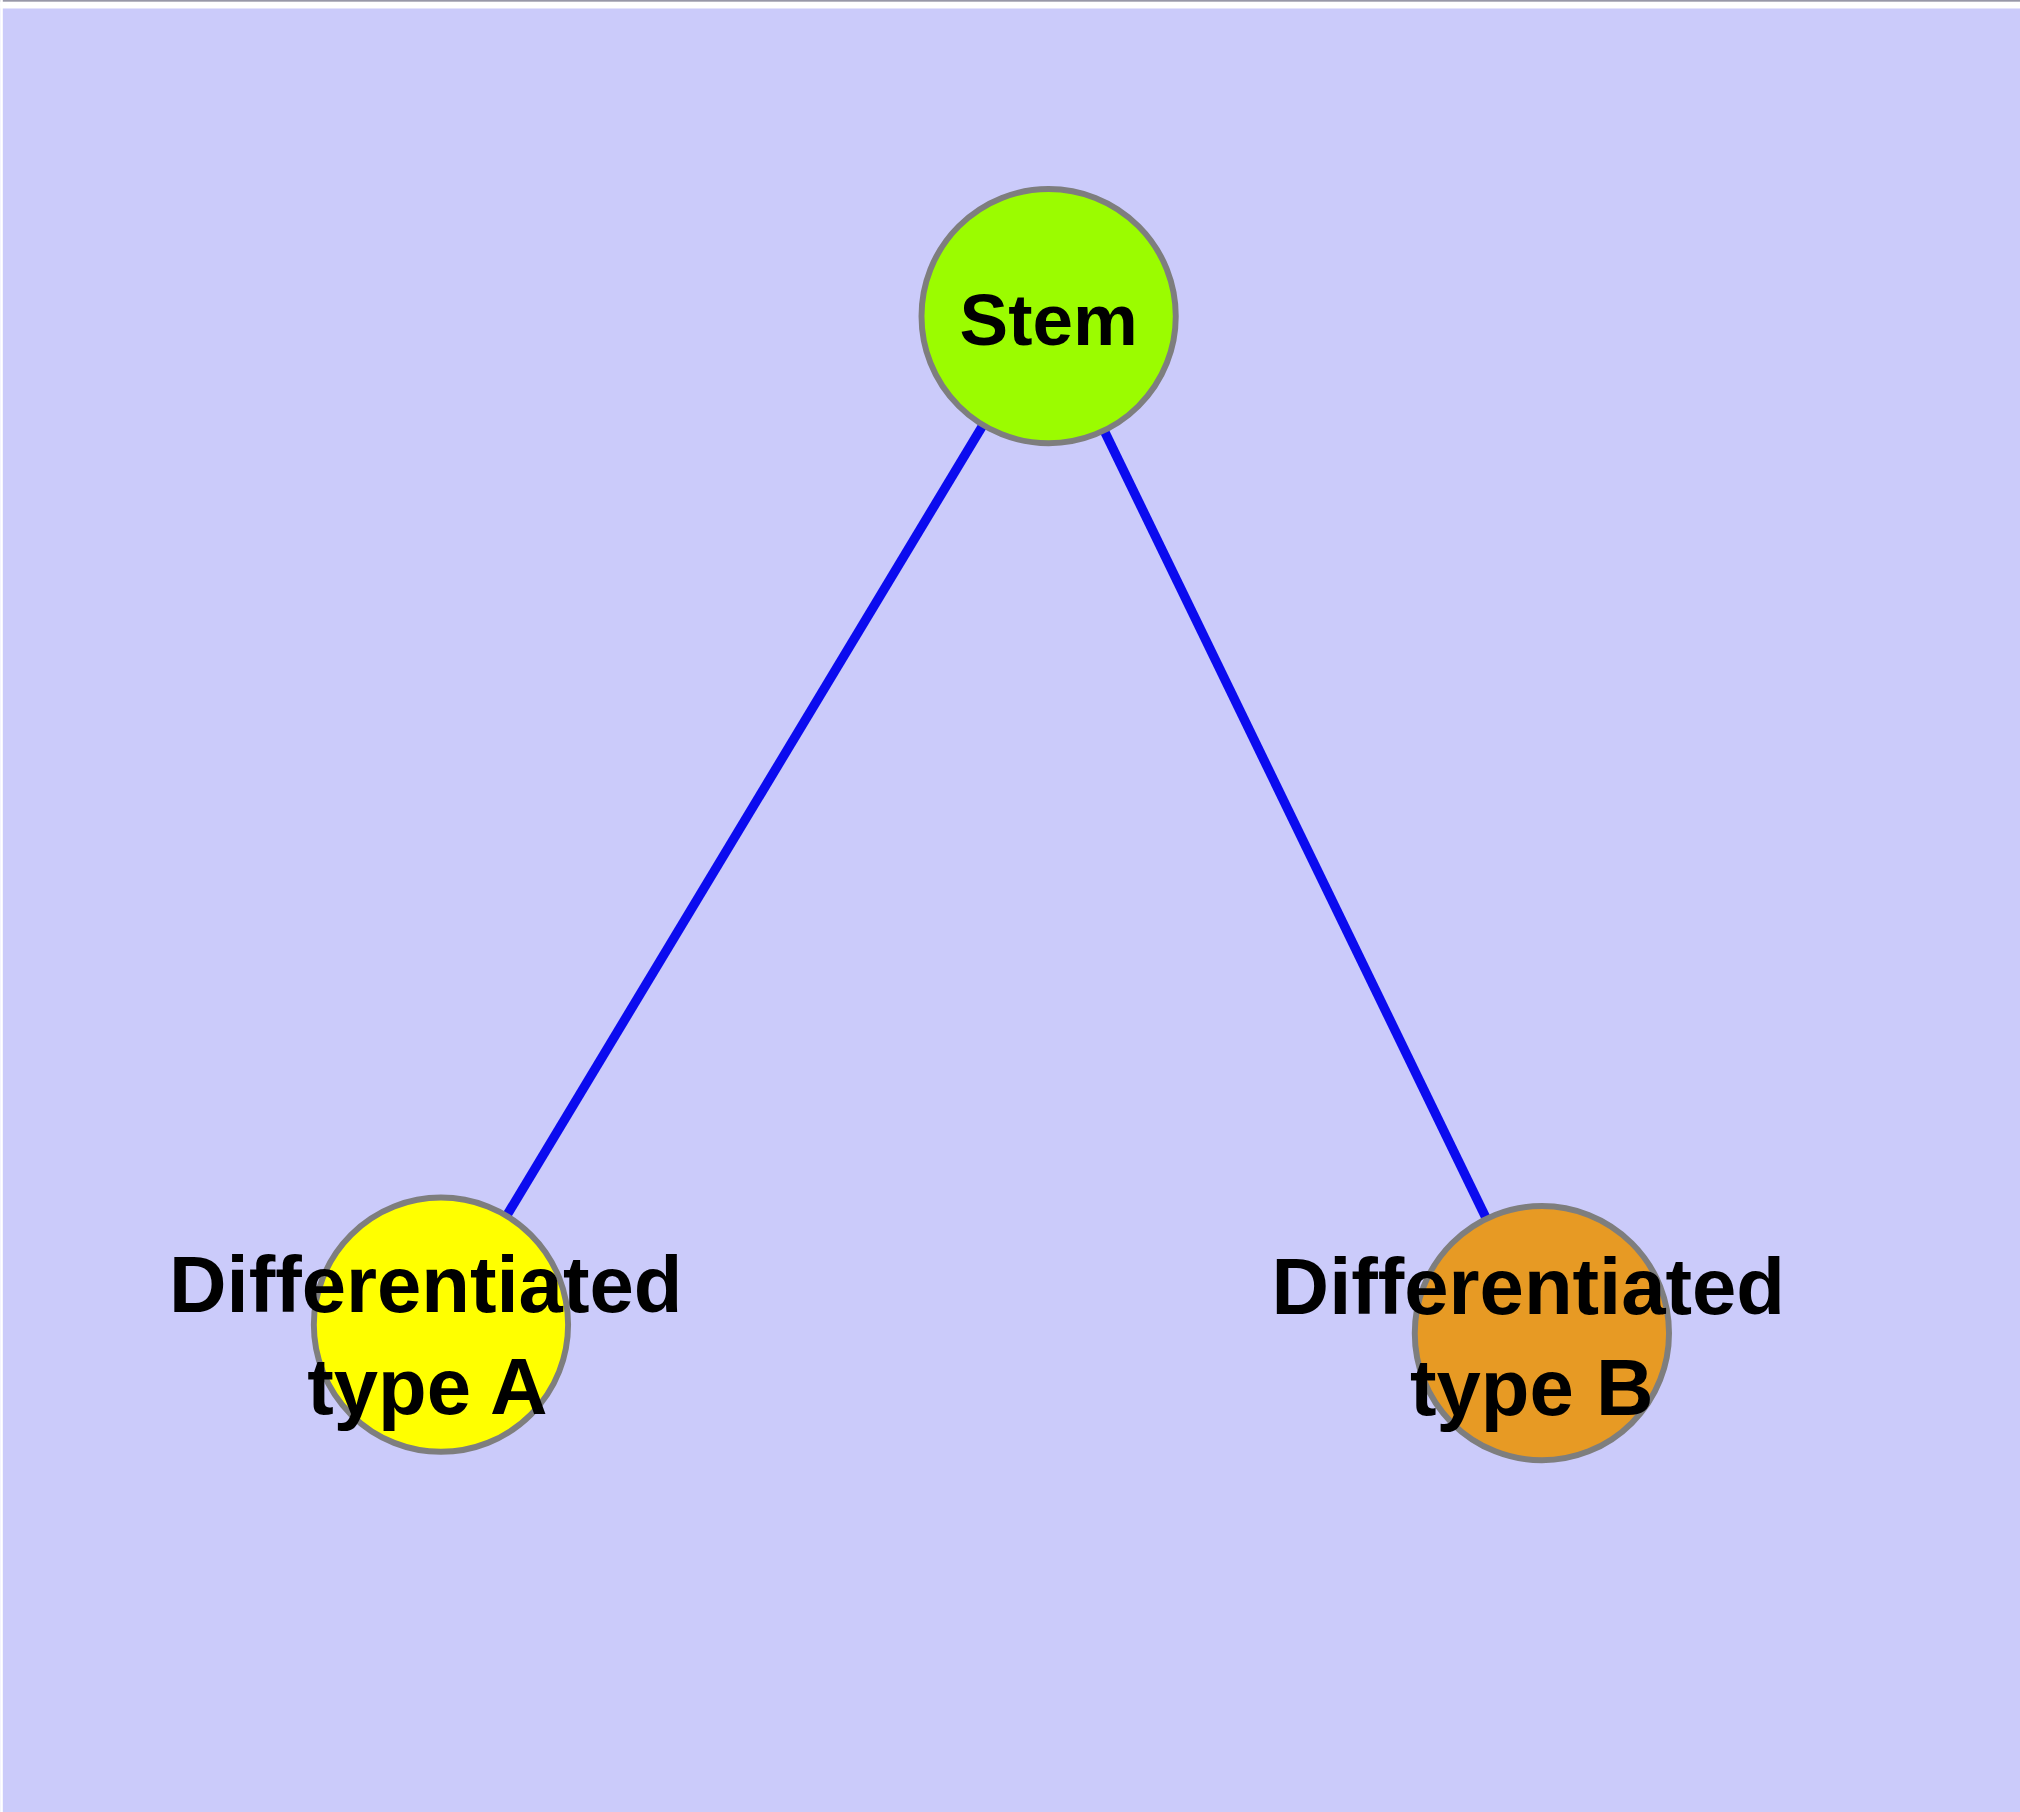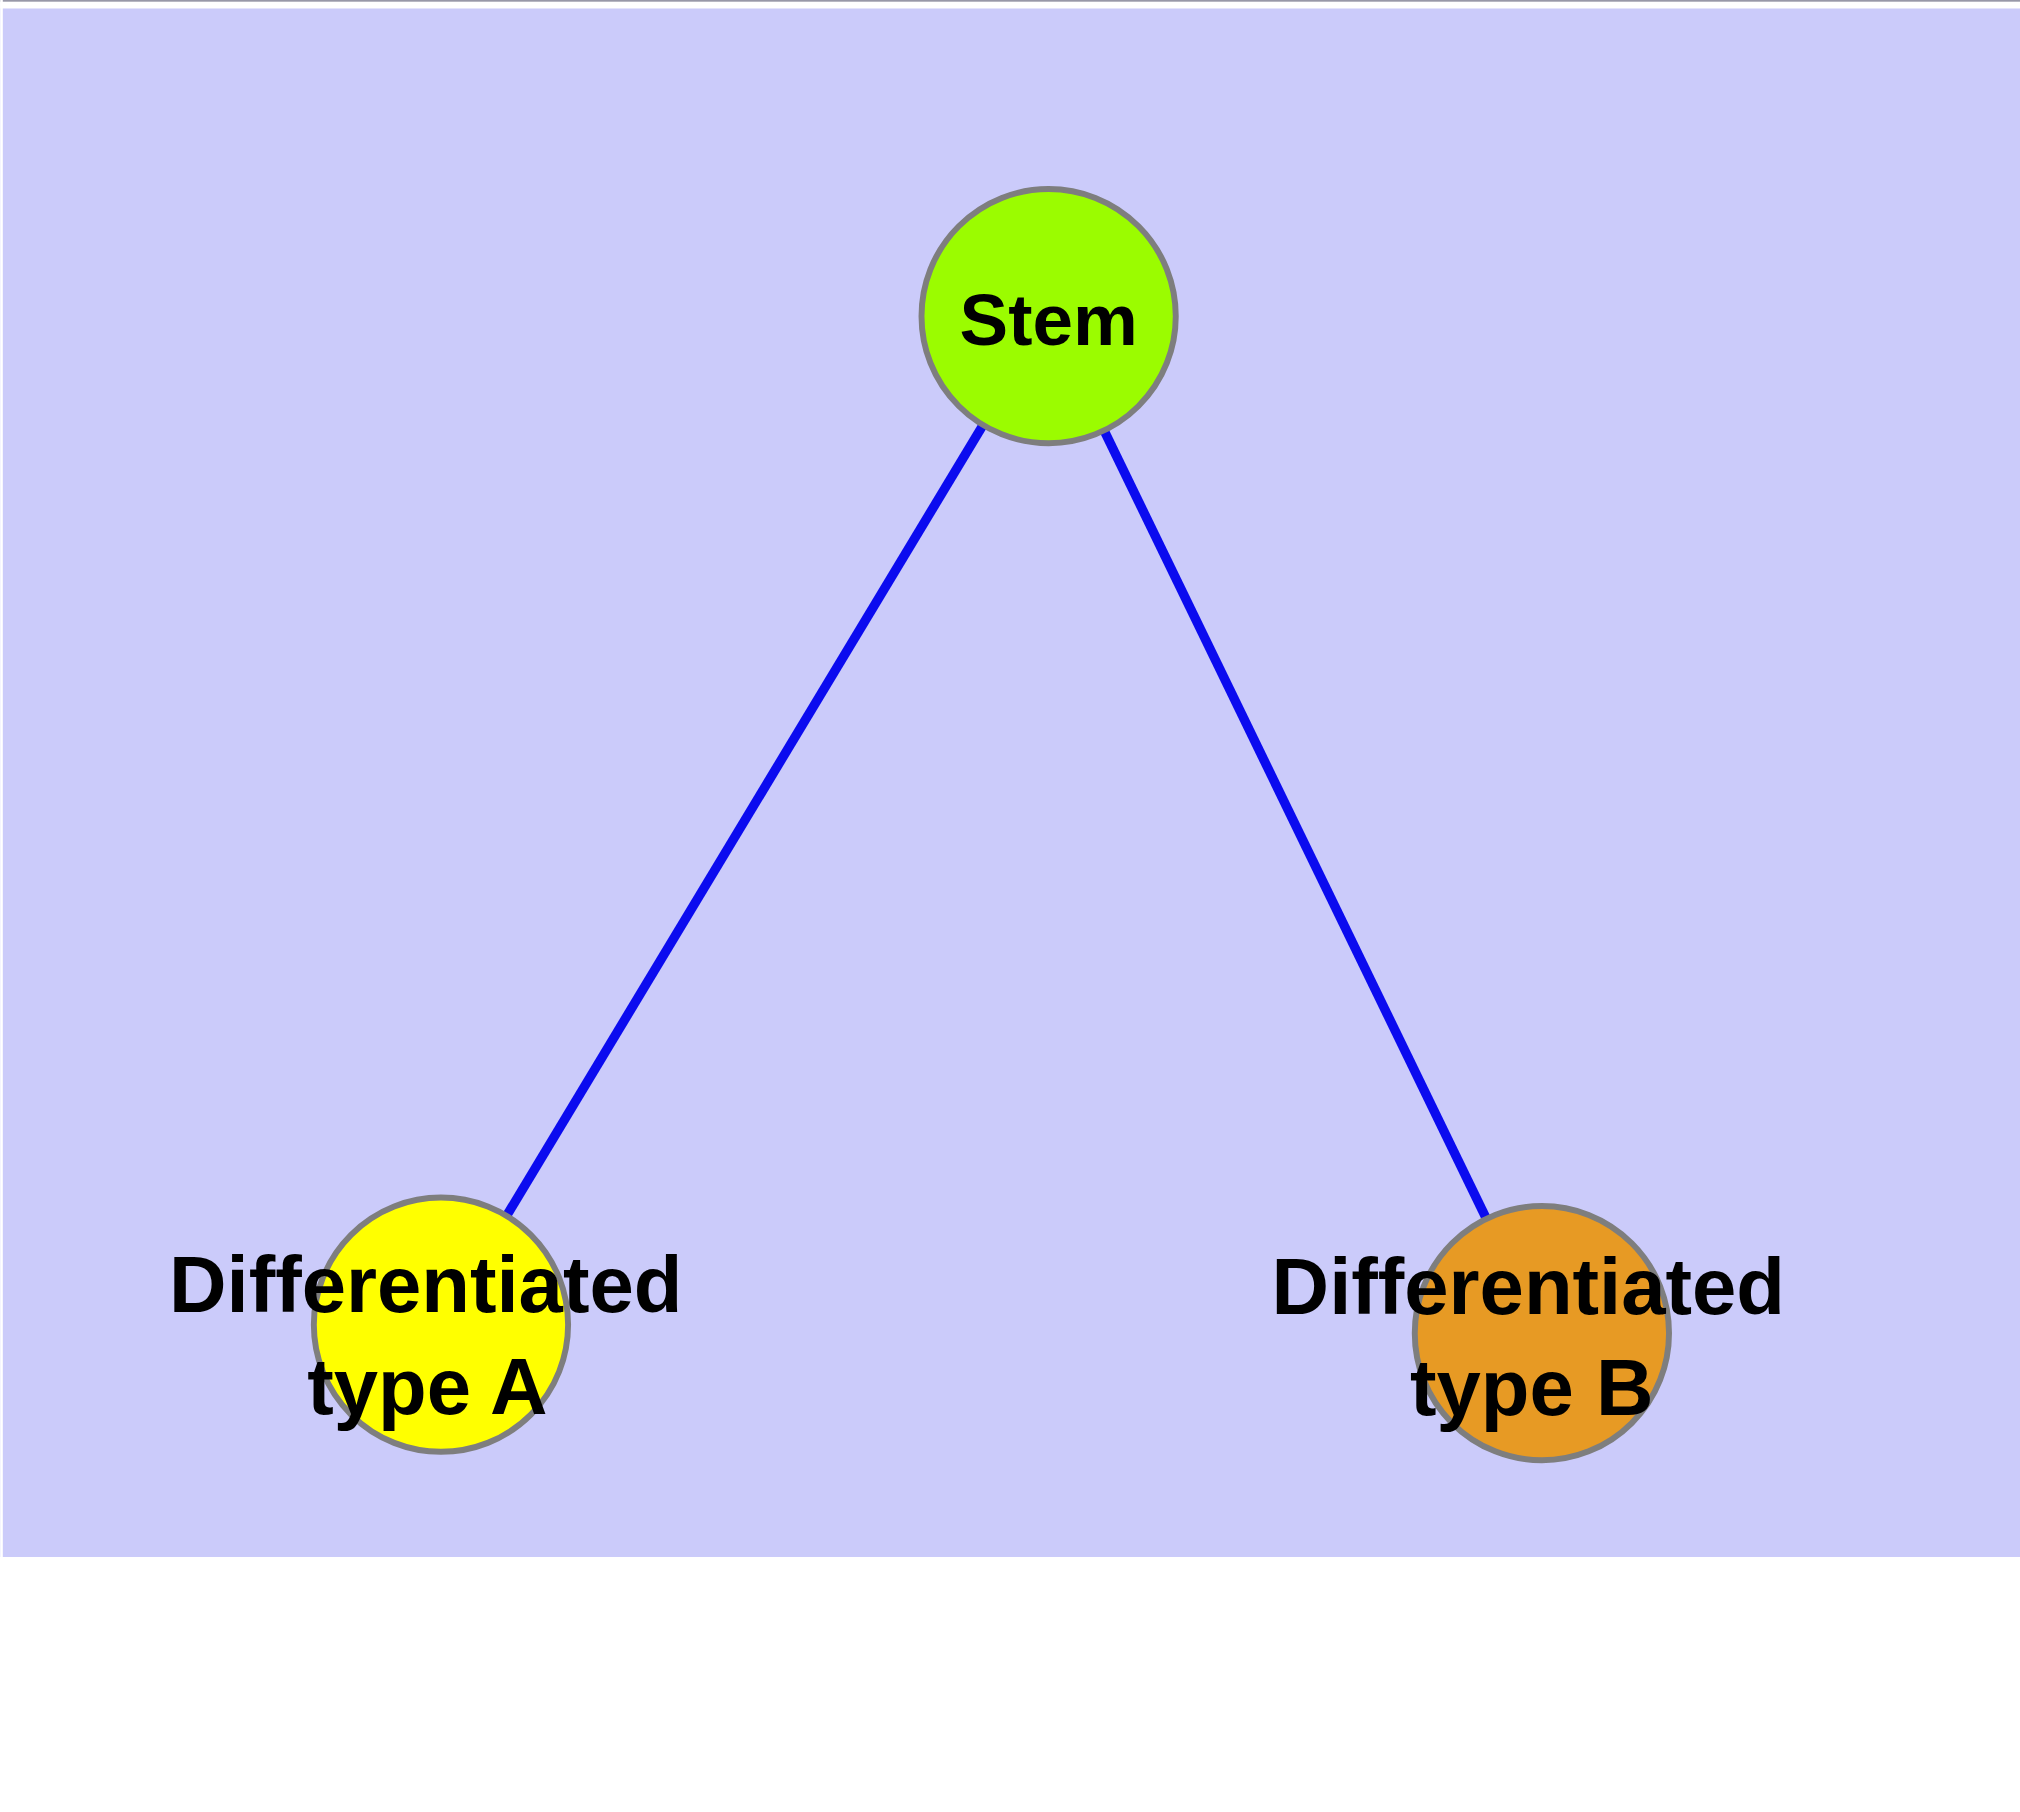--- a/index.html
+++ b/index.html
@@ -3,21 +3,21 @@
 <meta charset="utf-8">
 <style>
   html, body {
     margin: 0;
     padding: 0;
     background: #ffffff;
   }
   #stage {
     position: relative;
     width: 2021px;
-    height: 1557px;
+    height: 1812px;
     overflow: hidden;
     text-decoration: underline;
   }
   #stage svg {
     position: absolute;
     inset: 0;
     display: block;
   }
   .node-label {
     font-family: "Liberation Sans", sans-serif;

